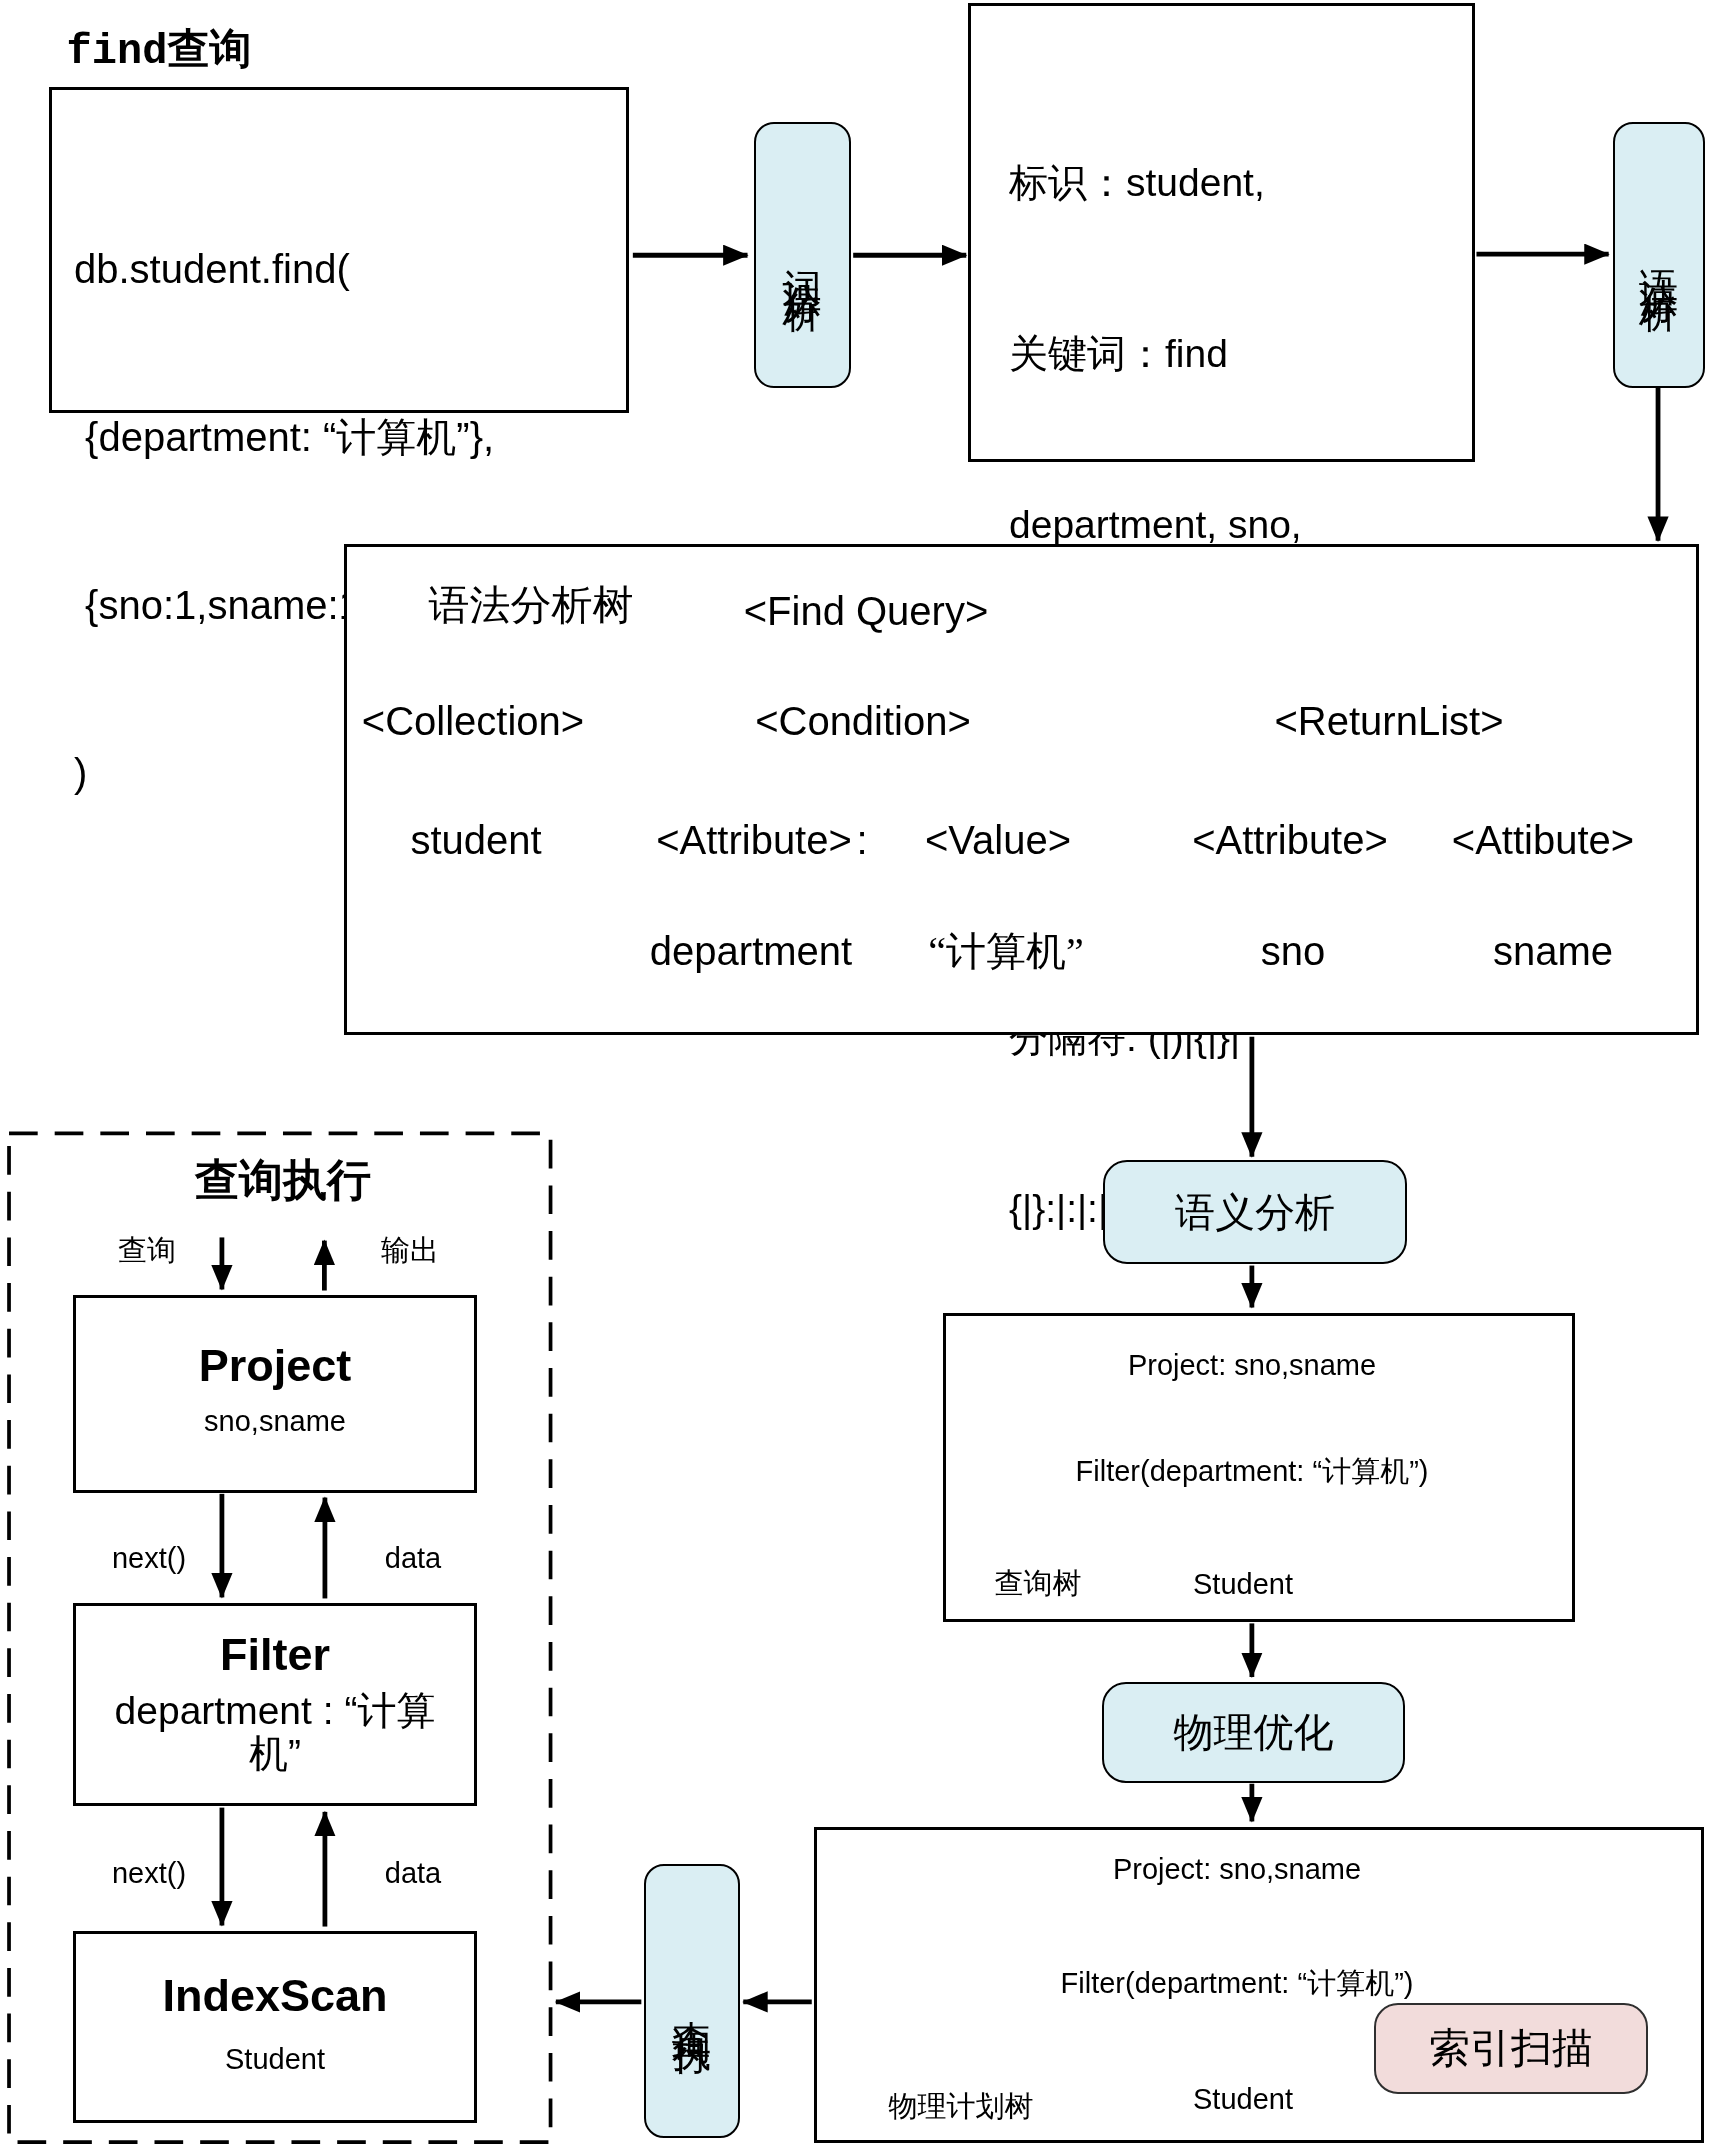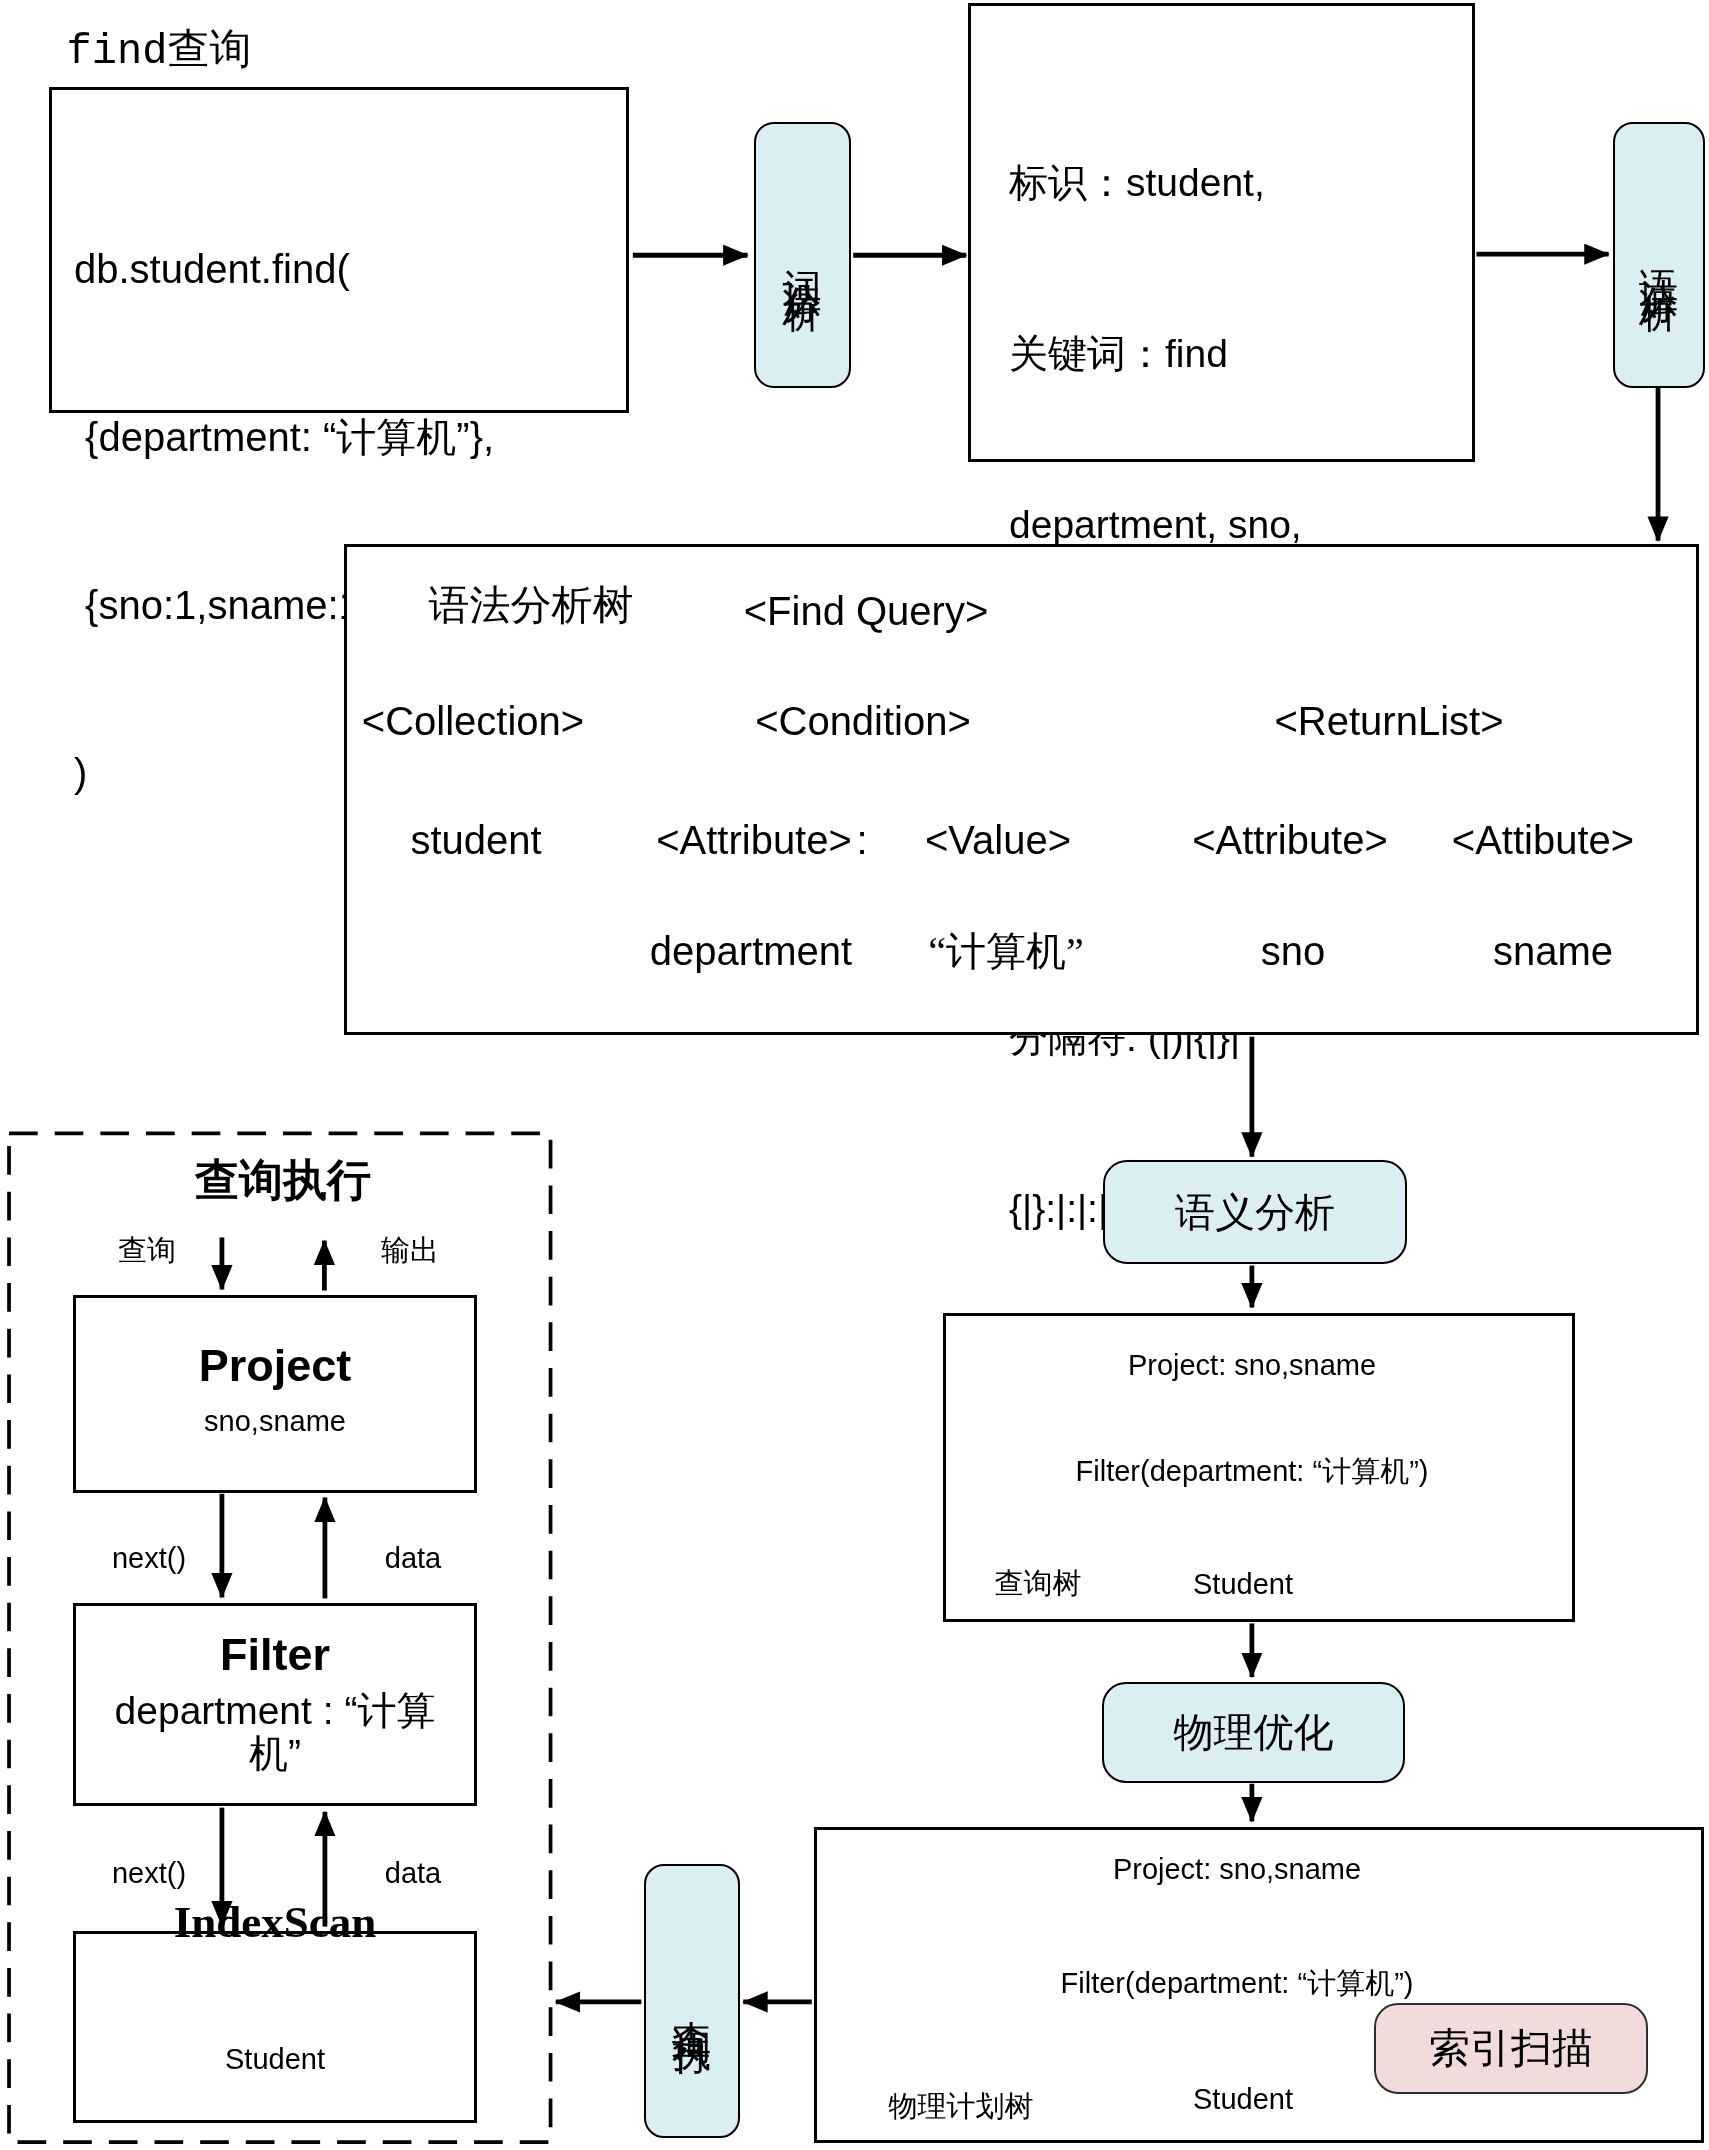--- a/index.html
+++ b/index.html
@@ -10,21 +10,21 @@
   .thick{border-width:3.7px;}
   .blue{position:absolute;background:var(--process-fill,#daeef3);border:2.7px solid #000;
         box-sizing:border-box;border-radius:20px;display:flex;align-items:center;justify-content:center;}
   .pink{position:absolute;background:var(--scan-fill,#f2dcdb);border:2.1px solid #2f2f2f;
         box-sizing:border-box;border-radius:24px;display:flex;align-items:center;justify-content:center;}
   .vtext{writing-mode:vertical-rl;text-orientation:upright;letter-spacing:8.5px;
          font-family:"Liberation Serif",serif;font-size:39px;line-height:1;}
   .ctr{position:absolute;transform:translate(-50%,-50%);white-space:nowrap;}
   .sans{font-family:"Liberation Sans",sans-serif;}
   .serif{font-family:"Liberation Serif",serif;}
-  .mono{font-family:"Liberation Mono",monospace;}
+  .mono{font-family:"Liberation Mono",monospace;font-weight:bold;}
   .f74{font-size:29px;} .f76{font-size:40px;} .f78{font-size:41px;}
   .f80{font-size:42px;} .f84b{font-size:45px;font-weight:bold;} .f82b{font-size:44px;font-weight:bold;}
   .pre{white-space:pre;}
   .codeblock{position:absolute;font-size:40px;line-height:56px;}
   .tokenblock{position:absolute;font-size:39px;line-height:57px;}
   .wrapblock{position:absolute;text-align:center;font-size:39px;line-height:43px;}
 </style>
 </head>
 <body>
 
@@ -163,17 +163,17 @@
   <div class="ctr sans f74" style="left:413px;top:1558px;">data</div>
 
   <div class="box" style="left:73px;top:1603px;width:404px;height:203px;"></div>
   <div class="ctr sans f84b" style="left:275px;top:1655px;">Filter</div>
   <div class="wrapblock sans" style="left:89px;top:1689px;width:372px;">department : “计算机”</div>
 
   <div class="ctr sans f74" style="left:149px;top:1873px;">next()</div>
   <div class="ctr sans f74" style="left:413px;top:1873px;">data</div>
 
   <div class="box" style="left:73px;top:1931px;width:404px;height:192px;"></div>
-  <div class="ctr sans f84b" style="left:275px;top:1922px;font-family:Liberation Serif, serif;">IndexScan</div>
+  <div class="ctr sans f84b" style="left:275px;top:1996px;">IndexScan</div>
   <div class="ctr sans f74" style="left:275px;top:2059px;">Student</div>
 
 </div>
 
 
 </body></html>

